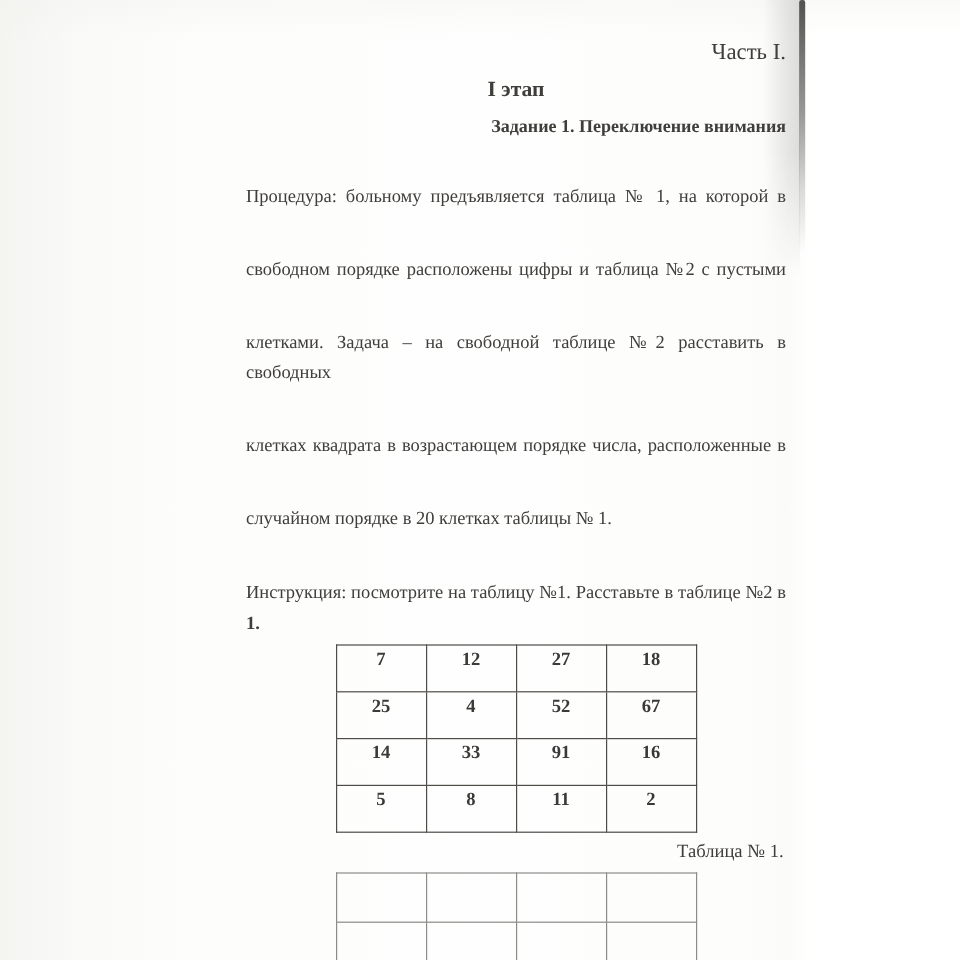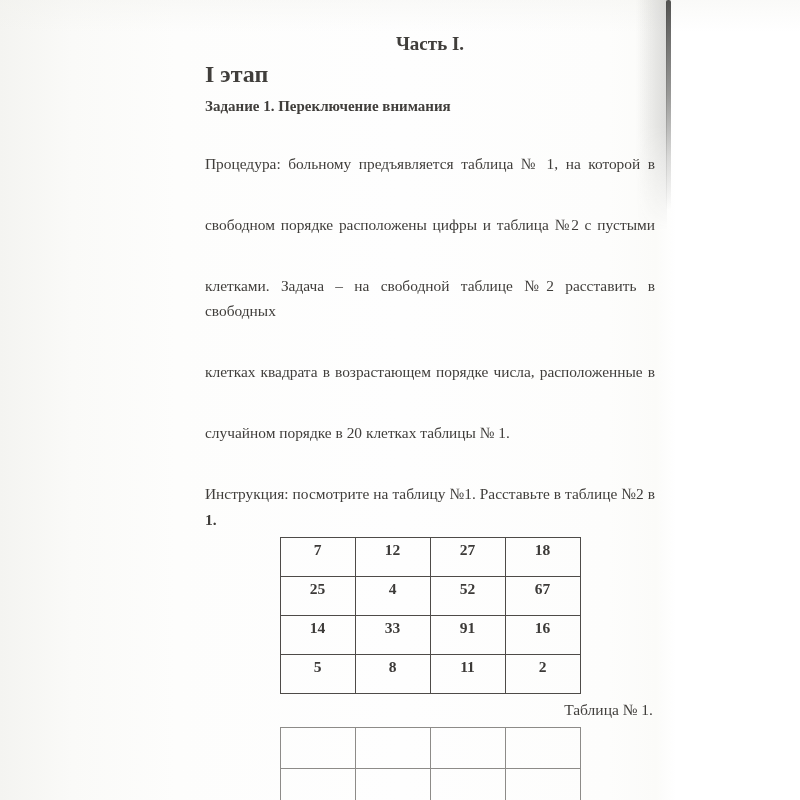--- a/index.html
+++ b/index.html
@@ -19,23 +19,23 @@
     background:linear-gradient(90deg, rgba(70,70,68,0) 0%, rgba(70,70,68,.18) 100%);
     -webkit-mask-image:linear-gradient(180deg,#000 0%,#000 55%,transparent 100%);
     mask-image:linear-gradient(180deg,#000 0%,#000 55%,transparent 100%);
   }
   .edge-line{
     position:absolute;left:666px;top:0;width:5px;height:210px;
     background:linear-gradient(180deg, rgba(45,45,44,.82) 0%, rgba(70,70,68,.55) 45%, rgba(110,110,108,.25) 75%, rgba(130,130,128,0) 100%);
     border-radius:2px;
   }
   .content{position:absolute;left:205px;top:0;width:450px;}
-  .part-title{margin:33px 0 0 0;text-align:center;font-weight:bold;font-size:19px;line-height:22px;}
-  .stage-title{margin:9px 0 0 0;font-weight:bold;font-size:24px;line-height:21px;}
-  .task-title{margin:12px 0 0 0;text-align:left;font-weight:bold;font-size:15px;line-height:18px;}
+  .part-title{margin:33px 0 0 0;text-align:right;font-weight:normal;font-size:19px;line-height:22px;}
+  .stage-title{margin:9px 0 0 0;text-align:center;font-weight:bold;font-size:18px;line-height:21px;}
+  .task-title{margin:12px 0 0 0;text-align:right;font-weight:bold;font-size:15px;line-height:18px;}
   .para{margin-top:7px;}
   .jline{font-size:15.4px;line-height:25px;text-align:justify;text-align-last:justify;white-space:normal;margin-top:36px;}
   .jline.last{text-align-last:left;}
   .list-marker{margin-top:3px;font-weight:bold;font-size:15.5px;line-height:22px;}
   table{border-collapse:collapse;margin:6px auto 0 auto;}
   .t1 td{
     width:72px;height:34px;
     border:1.6px solid var(--t1-border,#4e4b48);
     text-align:center;vertical-align:top;
     font-weight:bold;font-size:15.5px;padding-top:3px;

